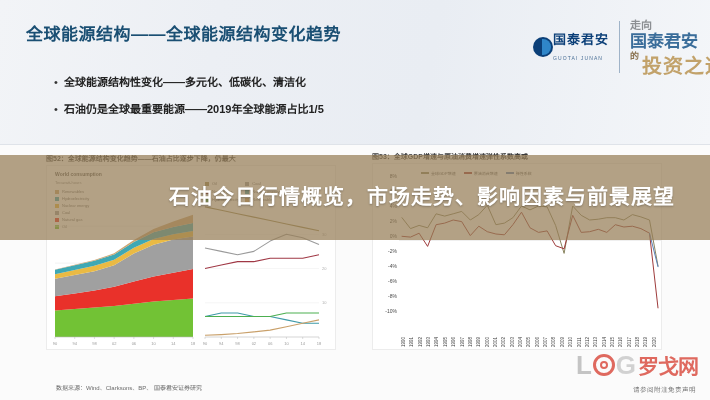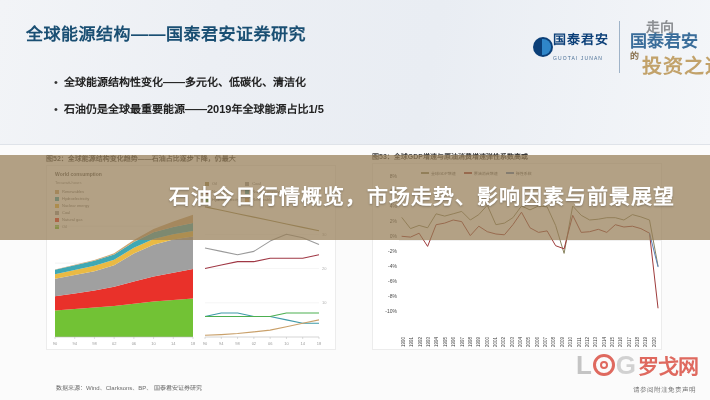--- a/index.html
+++ b/index.html
@@ -107,21 +107,21 @@
     width:1px; height:52px;
     background:#9fb3c8;
     margin:0 10px;
   }
   .brand-slogan {
     position:relative;
     width:72px; height:62px;
     color:#9b7a4a;
   }
   .slg { position:absolute; font-weight:bold; white-space:nowrap; }
-  .slg-1 { left:16px;  top:0px;  font-size:14px;  color:#8c8f93; }
+  .slg-1 { left:0;  top:0px;  font-size:11px;  color:#8c8f93; }
   .slg-2 { left:0px;  top:11px; font-size:17px; color:#3a6d9a; letter-spacing:0px; }
   .slg-3 { left:0px;  top:33px; font-size:9px;  color:#8a7350; }
   .slg-4 { left:12px; top:34px; font-size:20px; color:#c2a26a; letter-spacing:1px;}
 
   
   #slide-bottom {
     position:absolute;
     left:0; top:145px;
     width:710px; height:255px;
     background:#fbfbfb;
@@ -248,21 +248,21 @@
     white-space:nowrap;
   }
 </style>
 </head>
 <body>
 
 <div id="canvas">
 
   <section id="slide-top">
 
-    <h1 class="slide-heading">全球能源结构——国泰君安证券研究</h1>
+    <h1 class="slide-heading">全球能源结构——全球能源结构变化趋势</h1>
 
     <div class="bullets">
       <div class="bullet-row">
         <span class="bullet-dot">•</span>
         <span class="bullet-text">全球能源结构性变化——多元化、低碳化、清洁化</span>
       </div>
       <div class="bullet-row">
         <span class="bullet-dot">•</span>
         <span class="bullet-text">石油仍是全球最重要能源——2019年全球能源占比1/5</span>
       </div>

